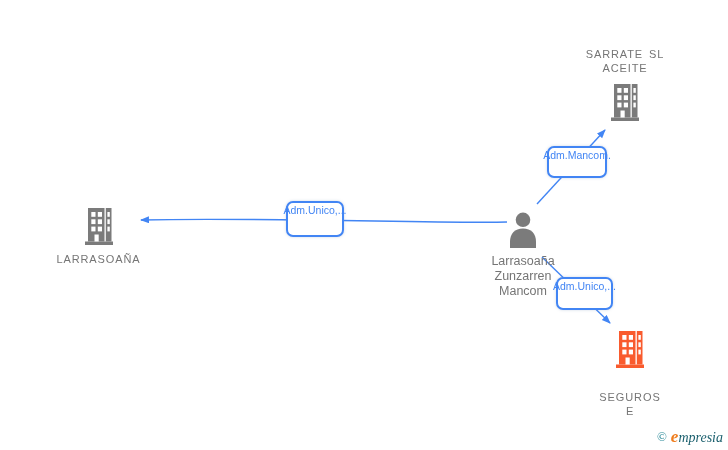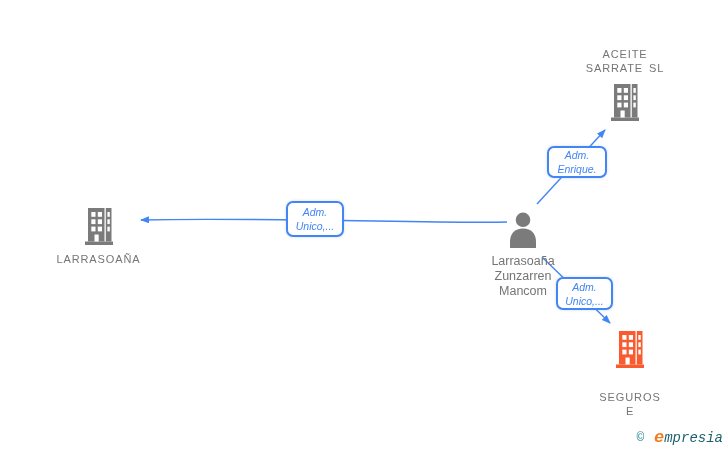--- a/index.html
+++ b/index.html
@@ -47,33 +47,32 @@
     position: absolute;
     z-index: 3;
     background: #ffffff;
     border: 2px solid #4285F4;
     border-radius: 7px;
     color: #4285F4;
     font-size: 10.5px;
     line-height: 14px;
     text-align: center;
     display: flex;
-    flex-direction: column;
+    flex-direction: row;
     justify-content: center;
     box-shadow: 0 0 3px rgba(120,144,180,0.35);
     cursor: pointer;
     box-sizing: border-box;
-    font-style: italic;
   }
   #watermark {
     position: absolute;
     right: 5px;
     bottom: 3px;
     z-index: 4;
-    font-family: Liberation Mono, monospace;
+    font-family: Liberation Serif, serif;
     font-style: italic;
     white-space: nowrap;
     cursor: pointer;
   }
   #watermark .copy   { color: #2B8A99; font-size: 13px; font-style: normal; vertical-align: 1px; }
   #watermark .brand-e{ color: #EF7D1E; font-size: 17px; font-weight: bold; }
   #watermark .brand-rest{ color: #1A5F6D; font-size: 14px; }
 </style>
 </head>
 <body>
@@ -108,22 +107,22 @@
 
     <path d="M 507 222 C 450 224 262 217 141 220" fill="none" stroke="#4285F4" stroke-width="1.4" marker-end="url(#arrowhead)"></path>
 
     <path d="M 537 204 L 605 130" fill="none" stroke="#4285F4" stroke-width="1.4" marker-end="url(#arrowhead)"></path>
 
     <path d="M 542 257 L 610 323" fill="none" stroke="#4285F4" stroke-width="1.4" marker-end="url(#arrowhead)"></path>
   </svg>
 
   <div class="node" style="left:555px; top:47px; width:140px;">
     <div class="company-label">
+      <div>SARRATE SL</div>
       <div>ACEITE</div>
-      <div>SARRATE SL</div>
     </div>
     <div class="node-icon icon-gray" style="margin-top:9px;">
       <svg width="28" height="37" viewBox="0 0 28 37" fill="currentColor">
           <use href="#building-glyph"></use>
         </svg>
     </div>
   </div>
 
   <div class="node" style="left:31px; top:208px; width:135px;">
     <div class="node-icon icon-gray">
@@ -161,21 +160,21 @@
     </div>
   </div>
 
   <div class="edge-label" style="left:286px; top:201px; width:58px; height:36px;">
     <div>Adm.</div>
     <div>Unico,...</div>
   </div>
 
   <div class="edge-label" style="left:547px; top:146px; width:60px; height:32px;">
     <div>Adm.</div>
-    <div>Enrique.</div>
+    <div>Mancom.</div>
   </div>
 
   <div class="edge-label" style="left:556px; top:277px; width:57px; height:33px;">
     <div>Adm.</div>
     <div>Unico,...</div>
   </div>
 
   <div id="watermark">
     <span class="copy">©</span>
     <span class="brand-e">e</span><span class="brand-rest">mpresia</span>

